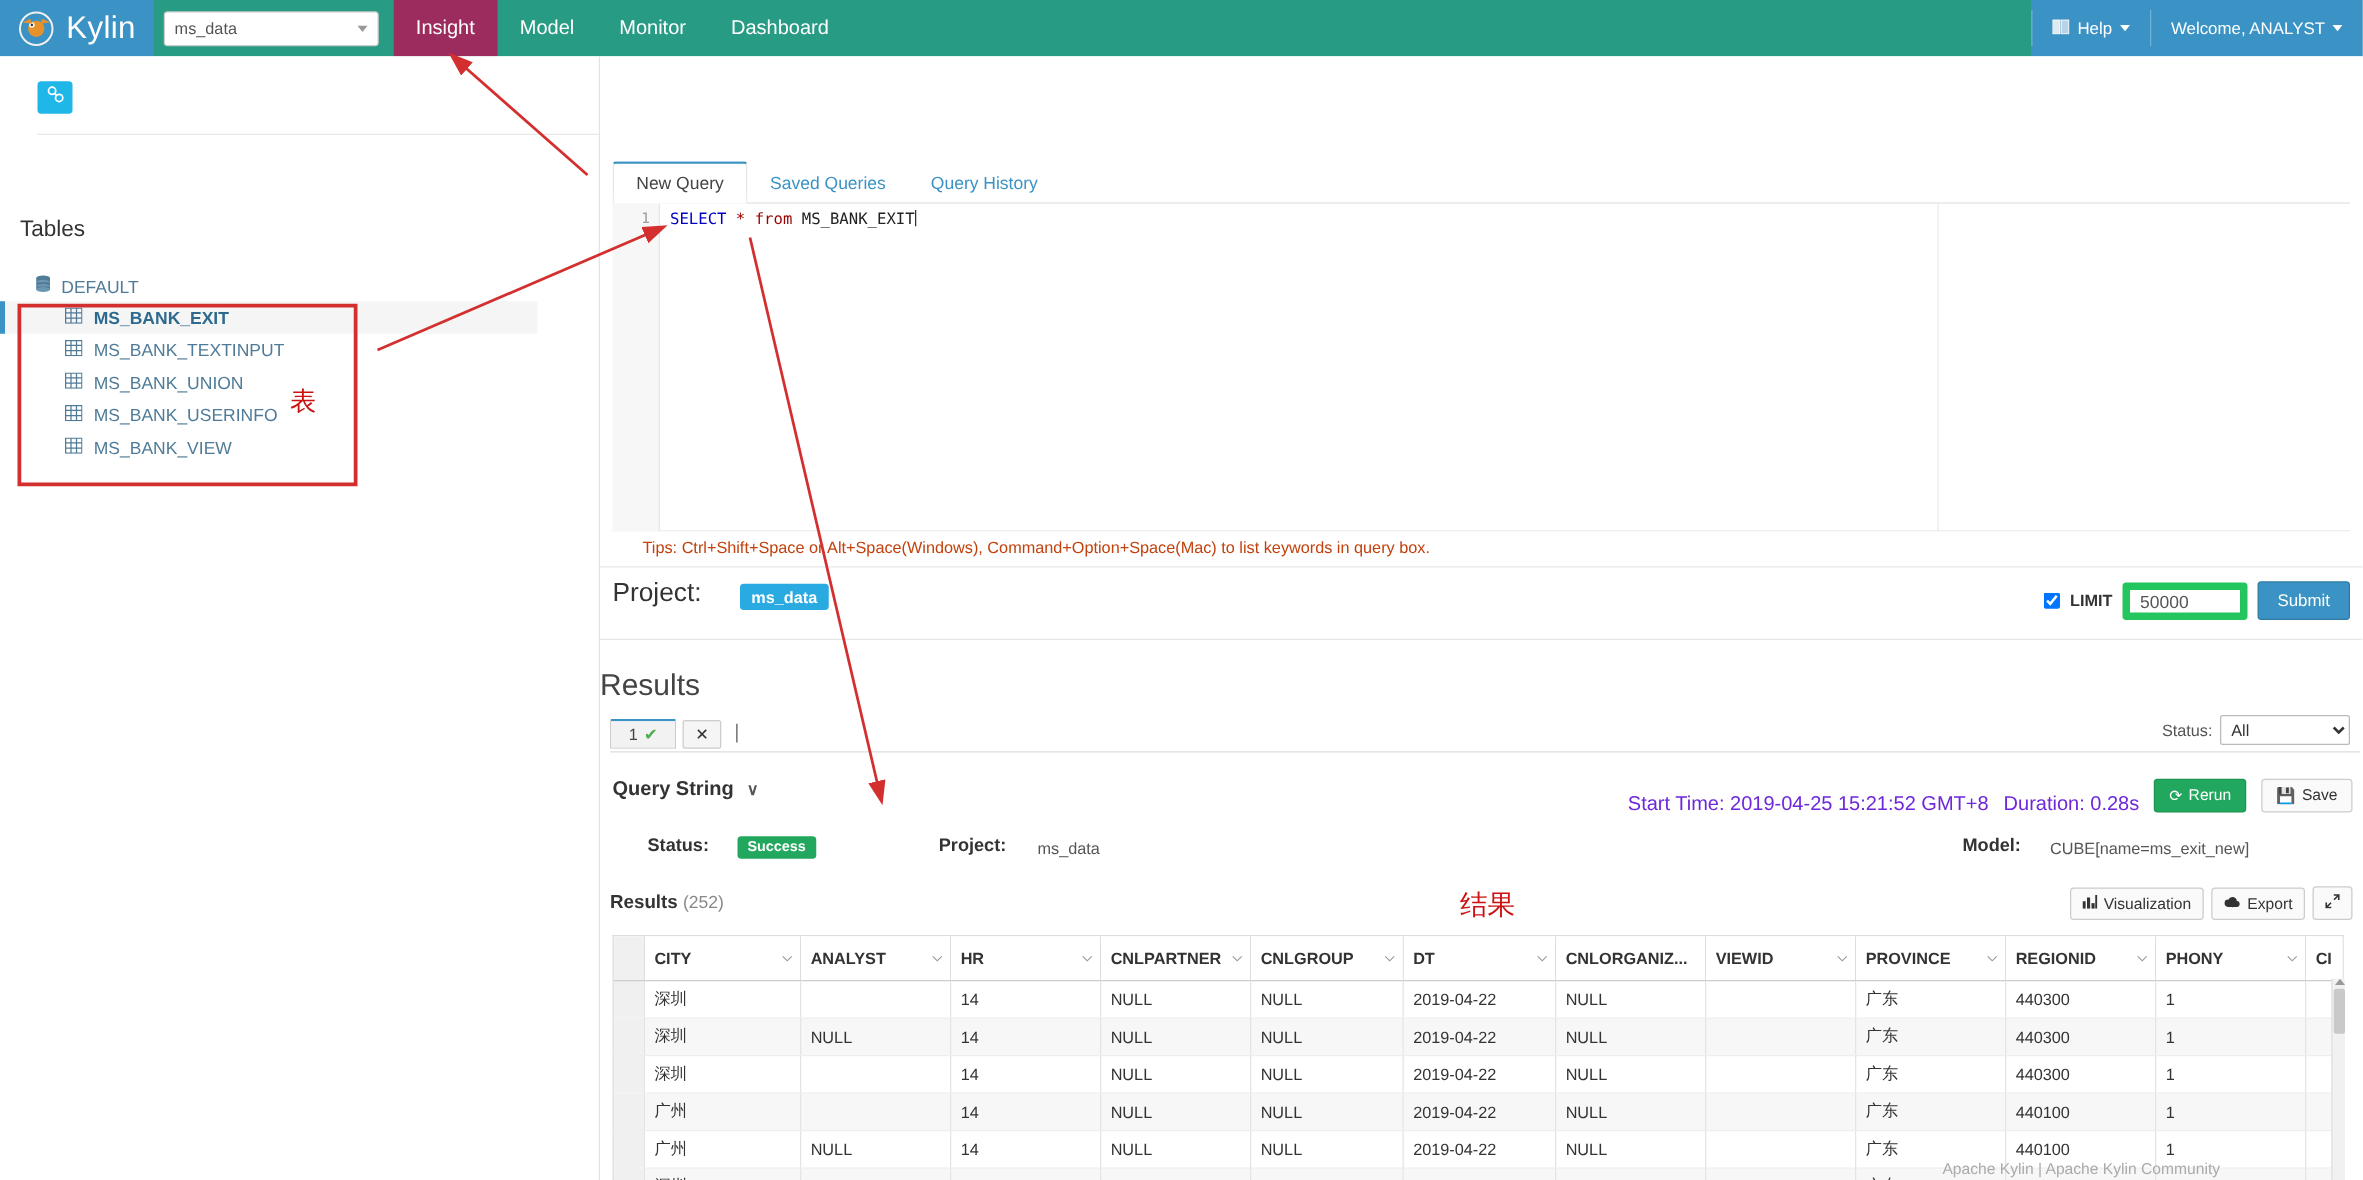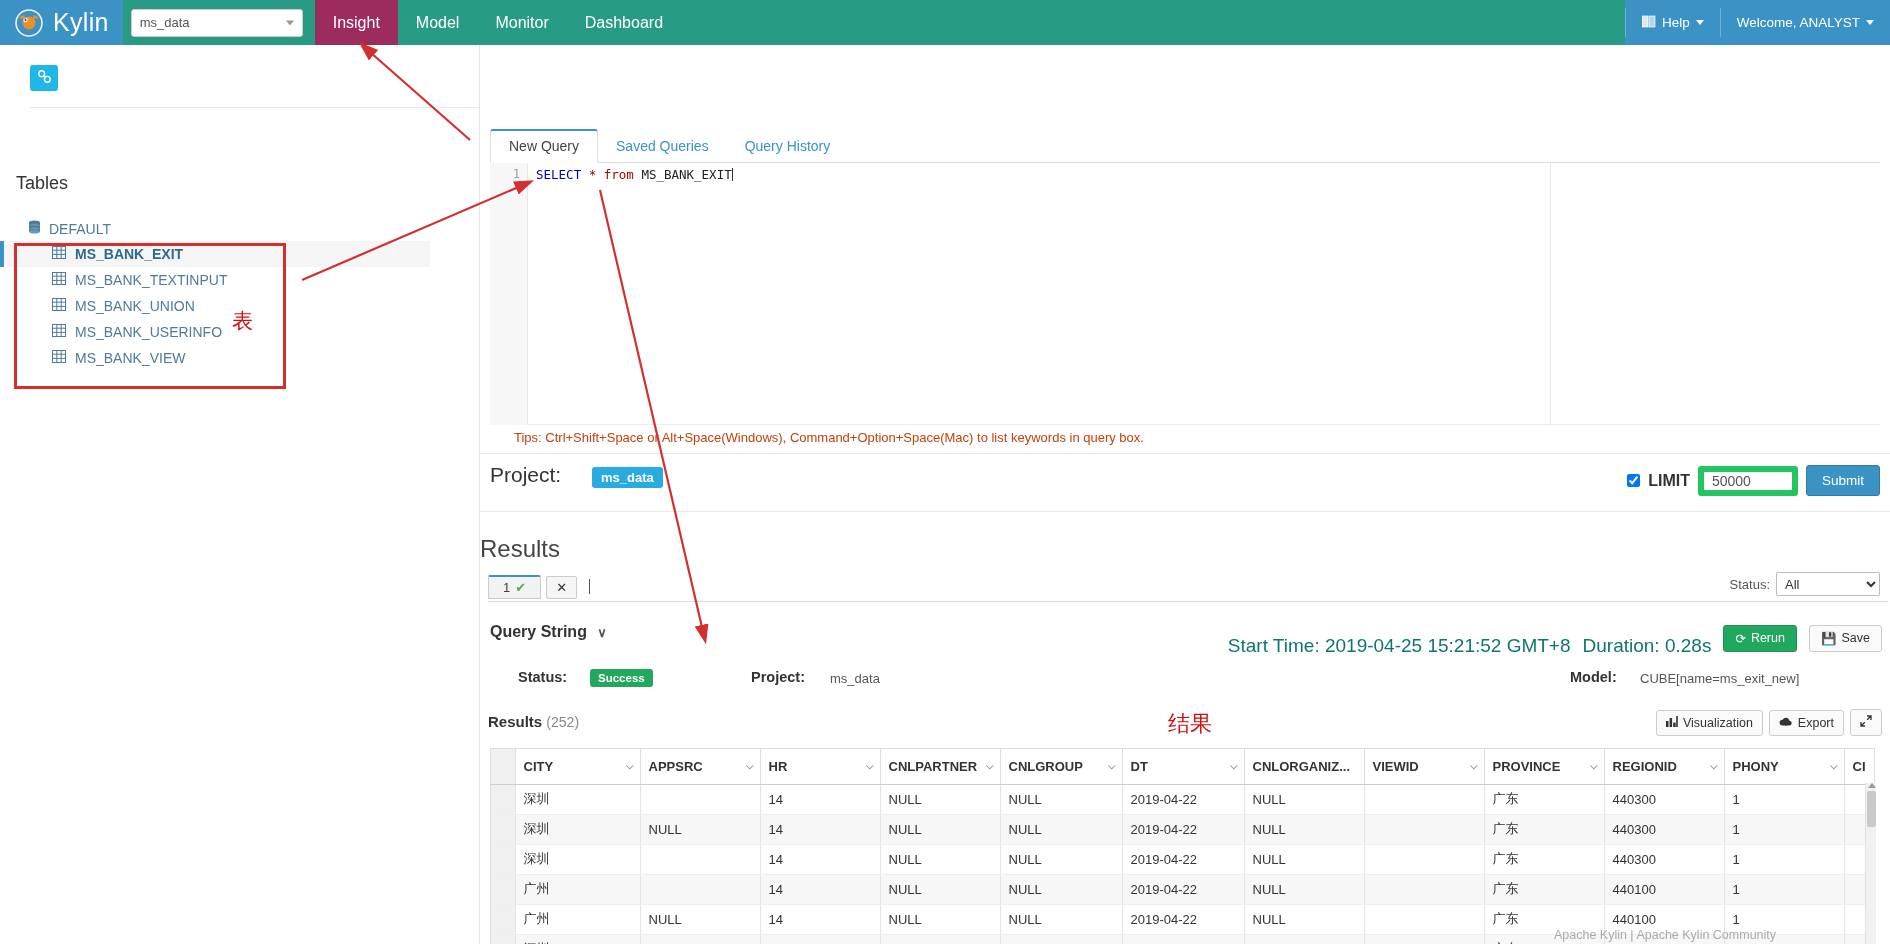--- a/index.html
+++ b/index.html
@@ -200,21 +200,21 @@
     position: absolute; top: 14px; left: 112px;
     background: #29abe2; color: #fff;
     font-size: 13px; font-weight: bold;
     padding: 3px 9px; border-radius: 3px;
   }
   .limit-wrap {
     position: absolute; top: 12px; right: 10px;
     display: flex; align-items: center; gap: 8px;
   }
   .limit-wrap input[type=checkbox] { margin: 0; }
-  .limit-label { font-size: 16px; font-weight: bold; color: #333; }
+  .limit-label { font-size: 13px; font-weight: bold; color: #333; }
   .limit-input {
     width: 100px; height: 30px;
     border: 6px solid #22c55e; border-radius: 3px;
     padding: 0 8px; font-size: 14px; color: #555;
     font-family: "Liberation Sans", sans-serif;
   }
   .btn-submit {
     background: #3a93c4; color: #fff; border: 1px solid #2f7ba6;
     border-radius: 3px; padding: 7px 15px; font-size: 13.5px;
     cursor: pointer;
@@ -265,21 +265,21 @@
   .qs-row { position: absolute; top: 578px; left: 0; width: 1410px; }
   .qs-label {
     position: absolute; left: 10px; top: 0;
     font-size: 16px; font-weight: bold; color: #333; cursor: pointer;
   }
   .qs-chev { margin-left: 6px; color: #555; font-size: 13px; }
   .meta-right {
     position: absolute; right: 8px; top: -4px;
     display: flex; align-items: center; gap: 12px;
   }
-  .meta-txt { font-size: 19px; color: #0f766e; margin-top: 16px; }
+  .meta-txt { font-size: 16px; color: #6d28d9; margin-top: 16px; }
   .btn-rerun {
     background: #22a85e; border: 1px solid #1d9452; color: #fff;
     border-radius: 3px; padding: 5px 11px; font-size: 12.5px; cursor: pointer;
     display: flex; align-items: center; gap: 5px;
     font-family: "Liberation Sans", sans-serif;
   }
   .btn-save {
     background: #fafafa; border: 1px solid #ccc; color: #333;
     border-radius: 3px; padding: 5px 11px; font-size: 12.5px; cursor: pointer;
     display: flex; align-items: center; gap: 5px;
@@ -661,21 +661,21 @@
           <col style="width:120px">
           <col style="width:120px">
         <col style="width:120px">
           <col style="width:120px">
           <col style="width:52px">
       </colgroup>
       <thead>
         <tr>
           <th class="rowhdr"></th>
           <th><span>CITY</span><span class="hcaret">⌵</span></th>
-          <th><span>APPSRC</span><span class="hcaret">⌵</span></th>
+          <th><span>ANALYST</span><span class="hcaret">⌵</span></th>
           <th><span>HR</span><span class="hcaret">⌵</span></th>
           <th><span>CNLPARTNER</span><span class="hcaret">⌵</span></th>
           <th><span>CNLGROUP</span><span class="hcaret">⌵</span></th>
           <th><span>DT</span><span class="hcaret">⌵</span></th>
           <th><span>CNLORGANIZ...</span></th>
           <th><span>VIEWID</span><span class="hcaret">⌵</span></th>
           <th><span>PROVINCE</span><span class="hcaret">⌵</span></th>
           <th><span>REGIONID</span><span class="hcaret">⌵</span></th>
           <th><span>PHONY</span><span class="hcaret">⌵</span></th>
           <th><span>CI</span></th>

